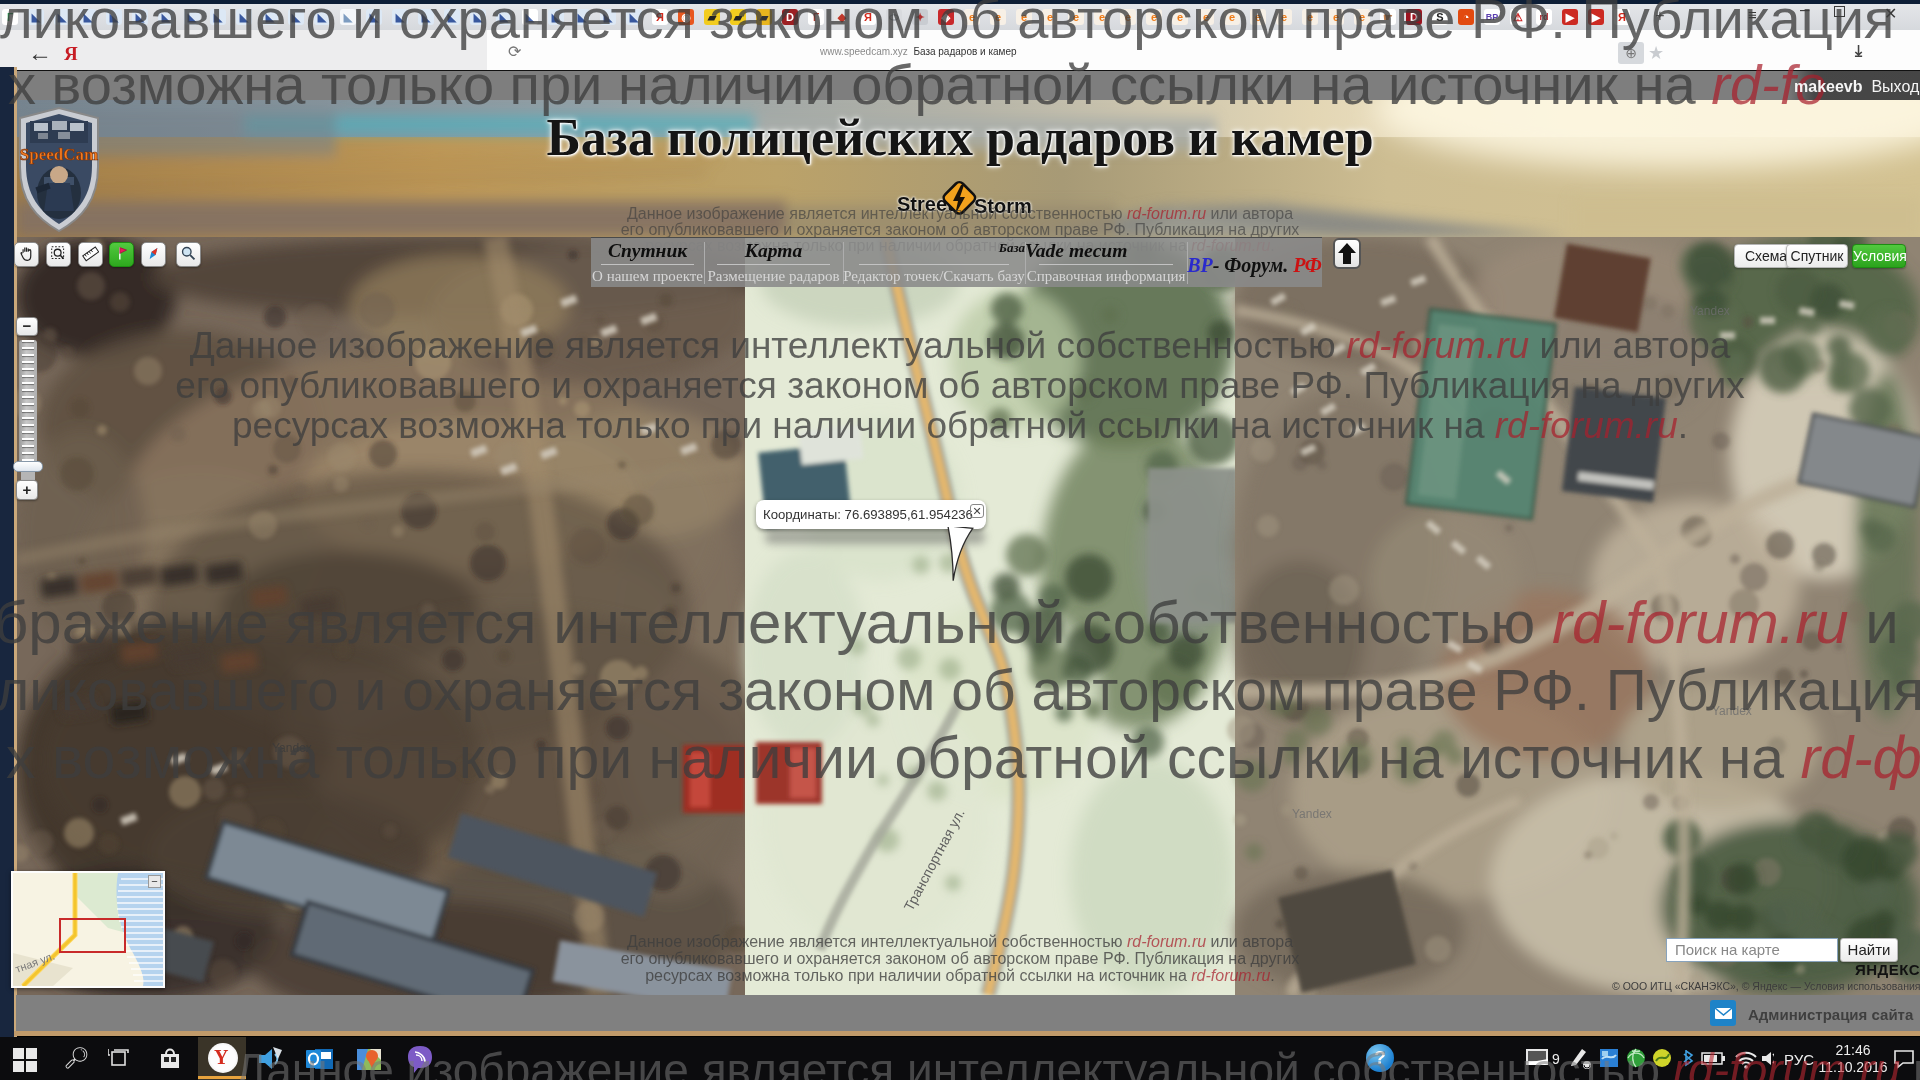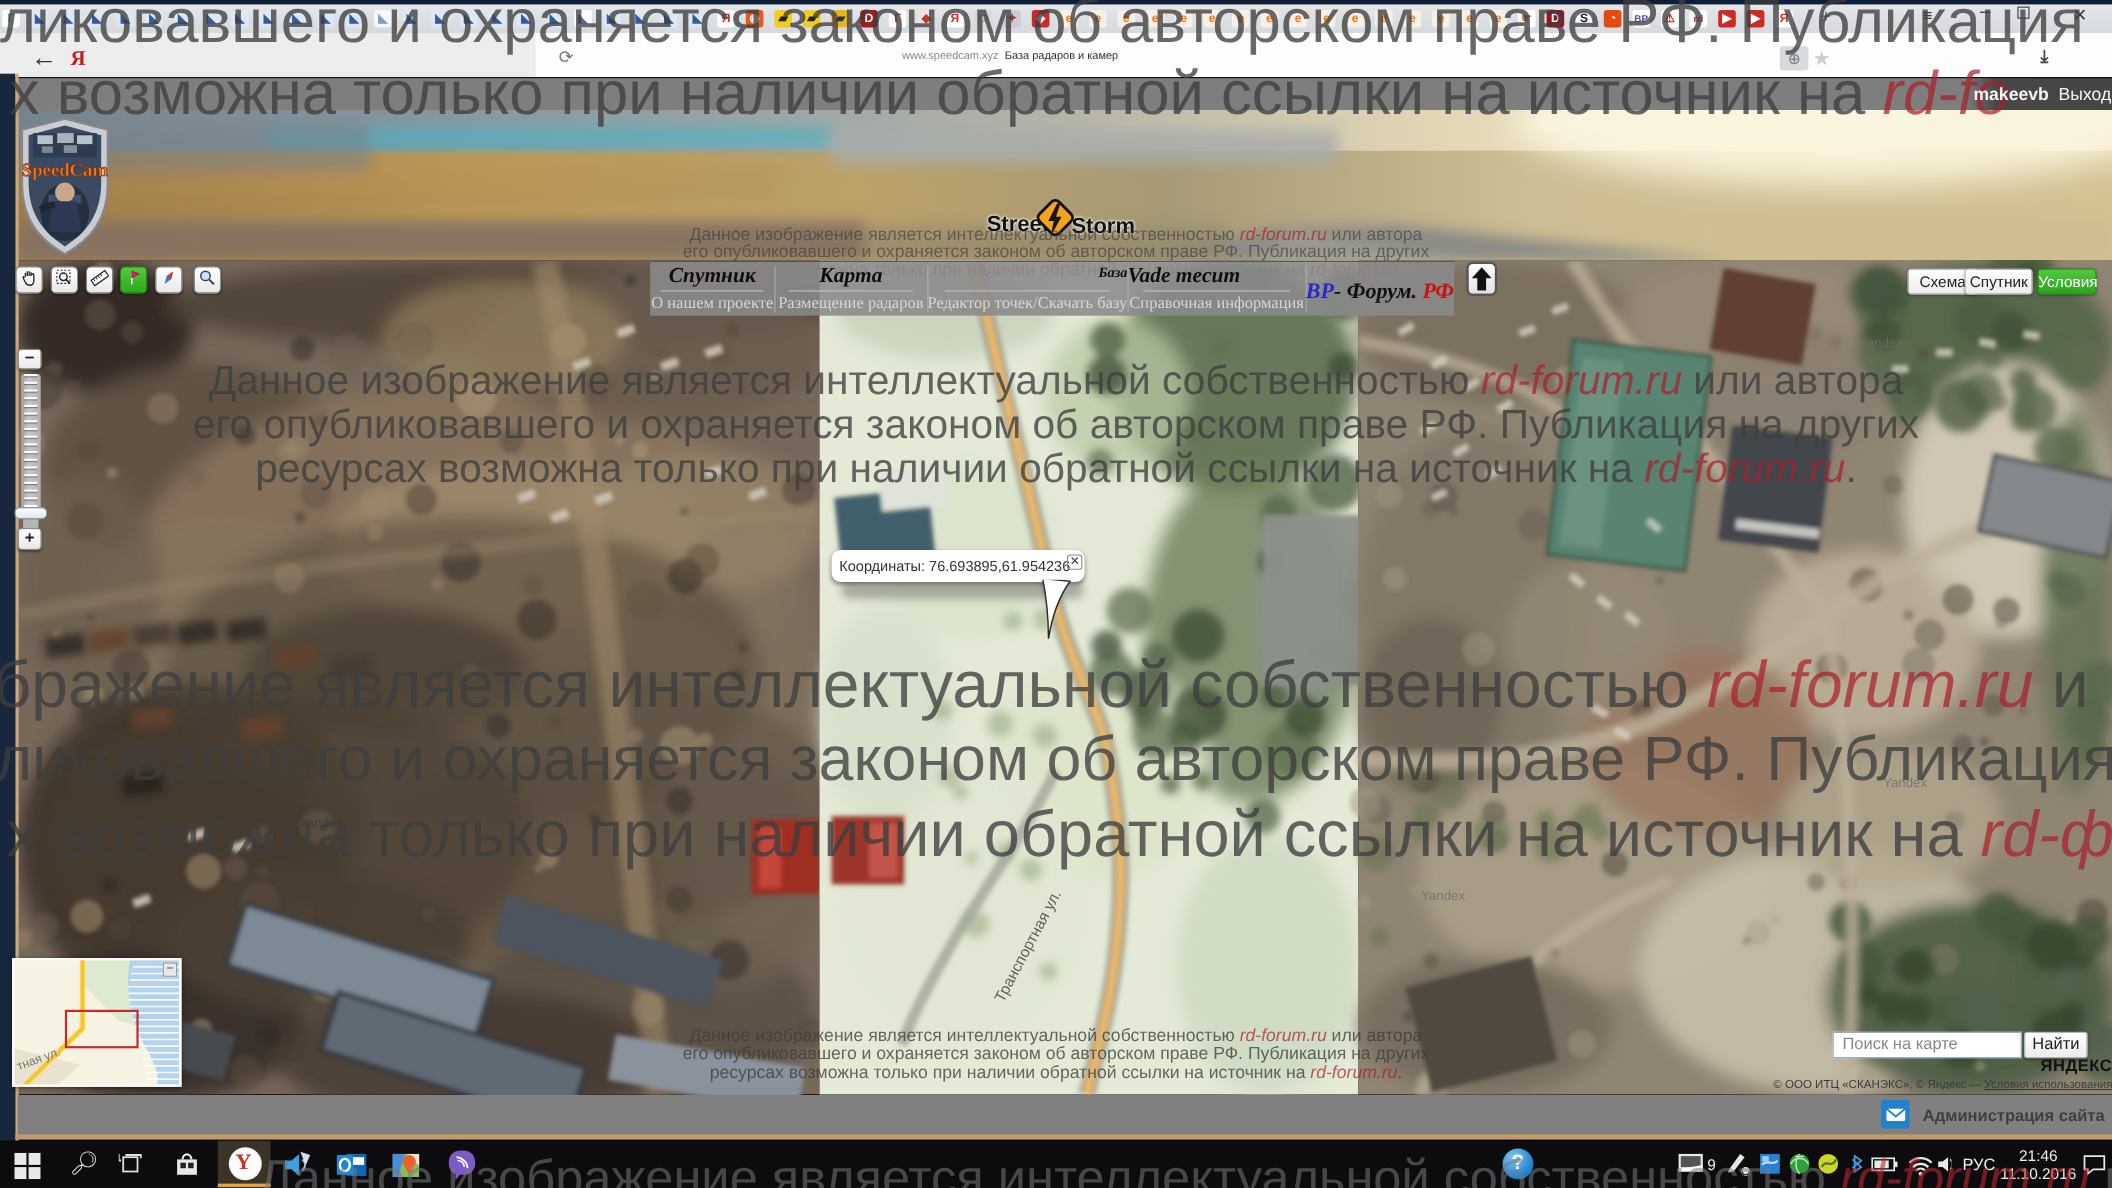--- a/index.html
+++ b/index.html
@@ -174,20 +174,21 @@
 <rect x="24" y="28" width="10" height="6" fill="#7e8692"></rect>
       <rect x="44" y="27" width="12" height="7" fill="#868e9a"></rect>
 <text x="45" y="55" font-family="Liberation Serif,serif" font-size="17" font-weight="bold" fill="#f47a1e" text-anchor="middle" stroke="#7a3008" stroke-width="0.6">SpeedCam</text>
 <ellipse cx="45" cy="88" rx="22" ry="26" fill="#24303f"></ellipse>
 <rect x="30" y="72" width="30" height="8" fill="#3f5068"></rect>
 <circle cx="45" cy="70" r="9" fill="#c8a888"></circle>
 <path d="M34 78 L56 78 L60 106 L30 106 Z" fill="#2b3a52"></path>
 <rect x="22" y="80" width="14" height="6" fill="#1c2736" transform="rotate(-20 29 83)"></rect>
 </svg>
 
+<div class="abs" style="left:0;top:108px;width:1920px;text-align:center;z-index:15;font-family:'Liberation Serif',serif;font-weight:bold;font-size:52px;color:#151515;text-shadow:0 0 3px #fff,0 0 6px #fff,1px 1px 2px #fff">База полицейских радаров и камер</div>
 
 
 <div class="abs" style="left:897px;top:193px;z-index:15;font-size:20px;font-weight:bold;color:#111;text-shadow:0 0 2px #fff,0 0 3px #fff;letter-spacing:0">Street</div>
 <svg class="abs" style="left:940px;top:180px;z-index:16" width="38" height="42" viewBox="0 0 38 42">
 <rect x="7" y="5" width="25" height="25" rx="5" transform="rotate(45 19 17.5)" fill="#f2a21d" stroke="#111" stroke-width="2.6"></rect>
 <polygon points="21,5 13,21 18,21 15,35 25,17 20,17 24,5" fill="#1a1208"></polygon>
 </svg>
 <div class="abs" style="left:974px;top:195px;z-index:15;font-size:20px;font-weight:bold;color:#111;text-shadow:0 0 2px #fff,0 0 3px #fff">Storm</div>
 
 <div class="wm" style="left:0;top:206px;width:1920px;text-align:center;font-size:16px;line-height:16px;color:rgba(60,60,60,0.62);z-index:40">Данное изображение является интеллектуальной собственностью <span class="rd">rd-forum.ru</span> или автора<br>его опубликовавшего и охраняется законом об авторском праве РФ. Публикация на других<br>ресурсах возможна только при наличии обратной ссылки на источник на <span class="rd">rd-forum.ru</span>.</div>
@@ -845,21 +846,21 @@
 
 <div class="abs" style="right:2px;top:2px;width:13px;height:13px;background:#e8e8e8;border:1px solid #999;color:#333;font-size:11px;line-height:11px;text-align:center">−</div>
 </div>
 
 <div class="abs" style="left:1666px;top:938px;width:172px;height:24px;background:#fff;border:1px solid #88a3bd;z-index:30;font-size:15px;color:#888;line-height:22px;padding-left:8px">Поиск на карте</div>
 
 <div class="ybtn" style="left:1840px;top:938px;width:58px;z-index:30;border-radius:3px;font-size:15px">Найти</div>
 
 <div class="abs" style="left:1855px;top:961px;z-index:30;font-size:15px;font-weight:bold;color:#111;letter-spacing:0.5px;font-family:'Liberation Sans',sans-serif">ЯНДЕКС</div>
 
-<div class="abs" style="left:1612px;top:980px;z-index:30;font-size:10.5px;color:#3c3c3c;white-space:nowrap">© ООО ИТЦ «СКАНЭКС», © Яндекс — <span style="text-decoration:underline">Условия использования</span></div>
+<div class="abs" style="left:1612px;top:980px;z-index:30;font-size:10.5px;color:#3c3c3c;white-space:nowrap">© ООО ИТЦ «СКАНЭКС», © Яндекс — <span style="">Условия использования</span></div>
 
 <div class="abs" style="left:16px;top:995px;width:1904px;height:36px;background:#808080;z-index:45"></div>
 
 <div class="abs" style="left:1710px;top:1000px;width:26px;height:26px;background:#1e83c8;border-radius:3px;z-index:46"><svg width="27" height="27" viewBox="0 0 27 27">
         <rect x="5" y="8" width="17" height="11" fill="#fff" rx="1"></rect>
         <path d="M5 8 L13.5 15 L22 8" fill="none" stroke="#1e83c8" stroke-width="1.6"></path>
       </svg></div>
 
 <div class="abs" style="left:1748px;top:1006px;z-index:46;font-size:15px;font-weight:bold;color:#3f3f3f;white-space:nowrap">Администрация сайта</div>
 

